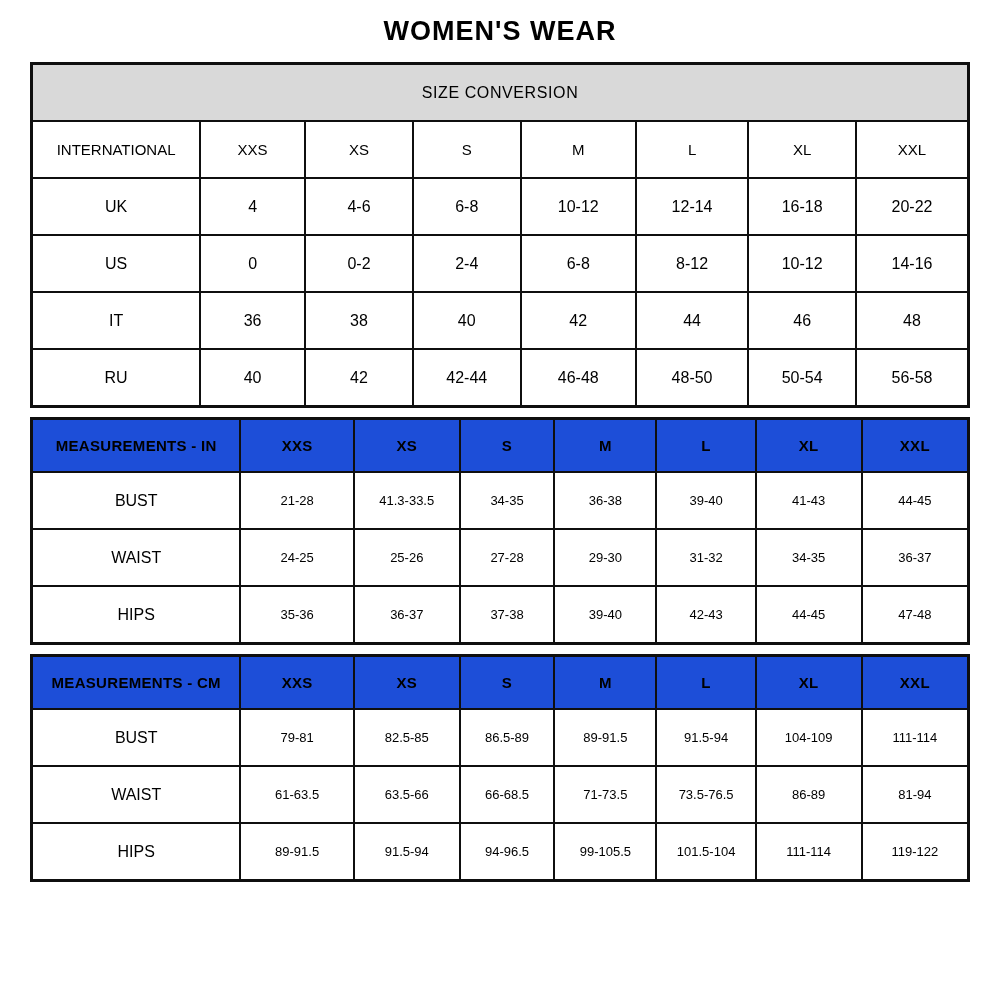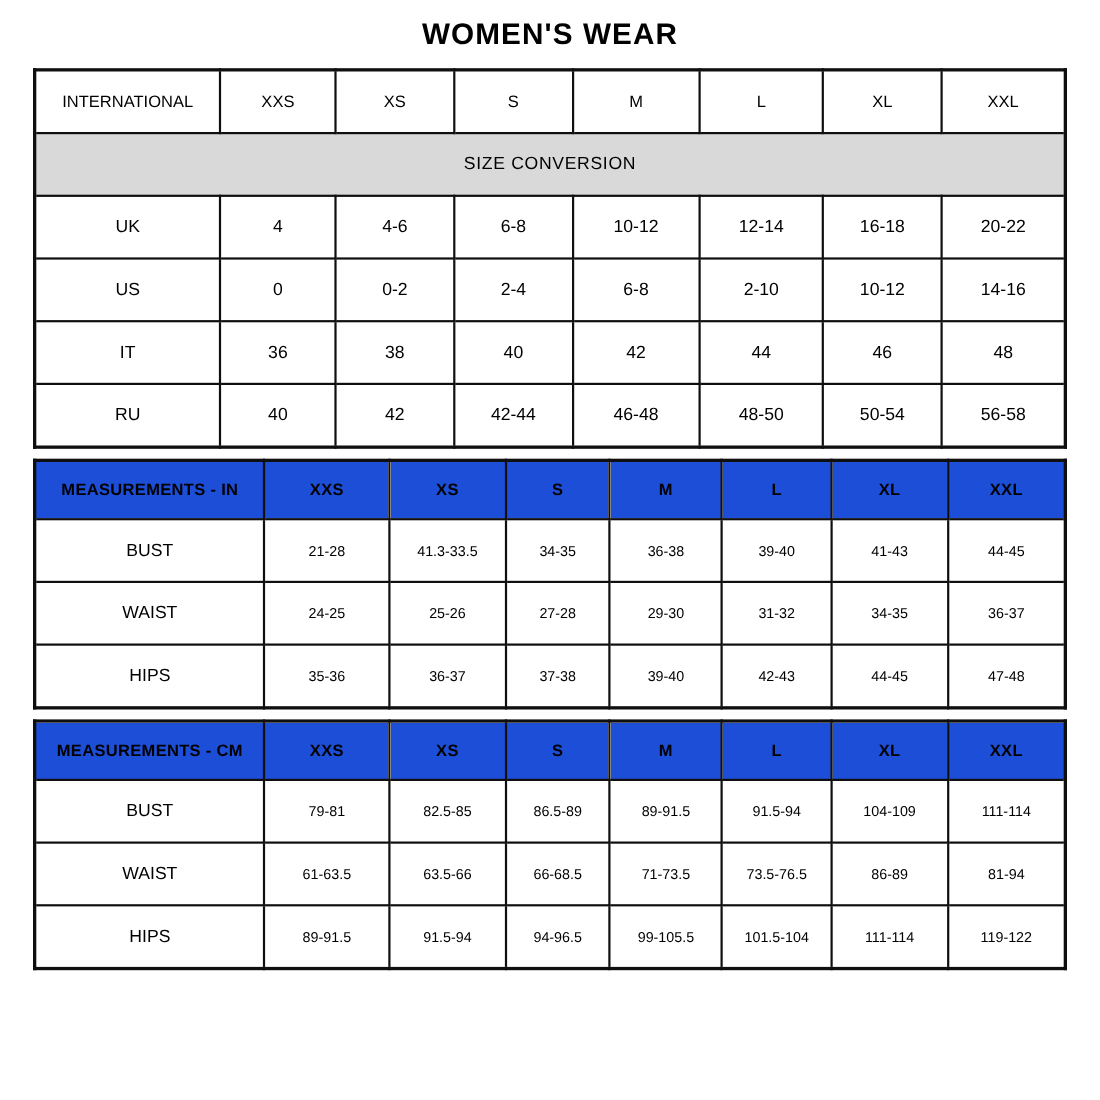--- a/index.html
+++ b/index.html
@@ -67,49 +67,49 @@
         <col style="width:11.2%">
         <col style="width:11.5%">
         <col style="width:11.5%">
       <col style="width:12.3%">
         <col style="width:12%">
         <col style="width:11.5%">
         <col style="width:12%">
     </colgroup>
     <tbody>
       <tr>
+        <td class="banner-cell" colspan="8">SIZE CONVERSION</td>
+      </tr>
+      <tr>
         <td class="head">INTERNATIONAL</td>
         <td class="head">XXS</td>
         <td class="head">XS</td>
         <td class="head">S</td>
         <td class="head">M</td>
         <td class="head">L</td>
         <td class="head">XL</td>
         <td class="head">XXL</td>
       </tr>
       <tr>
-        <td class="banner-cell" colspan="8">SIZE CONVERSION</td>
-      </tr>
-      <tr>
         <td>UK</td>
         <td>4</td>
         <td>4-6</td>
         <td>6-8</td>
         <td>10-12</td>
         <td>12-14</td>
         <td>16-18</td>
         <td>20-22</td>
       </tr>
       <tr>
         <td>US</td>
         <td>0</td>
         <td>0-2</td>
         <td>2-4</td>
         <td>6-8</td>
-        <td>2-10</td>
+        <td>8-12</td>
         <td>10-12</td>
         <td>14-16</td>
       </tr>
       <tr>
         <td>IT</td>
         <td>36</td>
         <td>38</td>
         <td>40</td>
         <td>42</td>
         <td>44</td>

